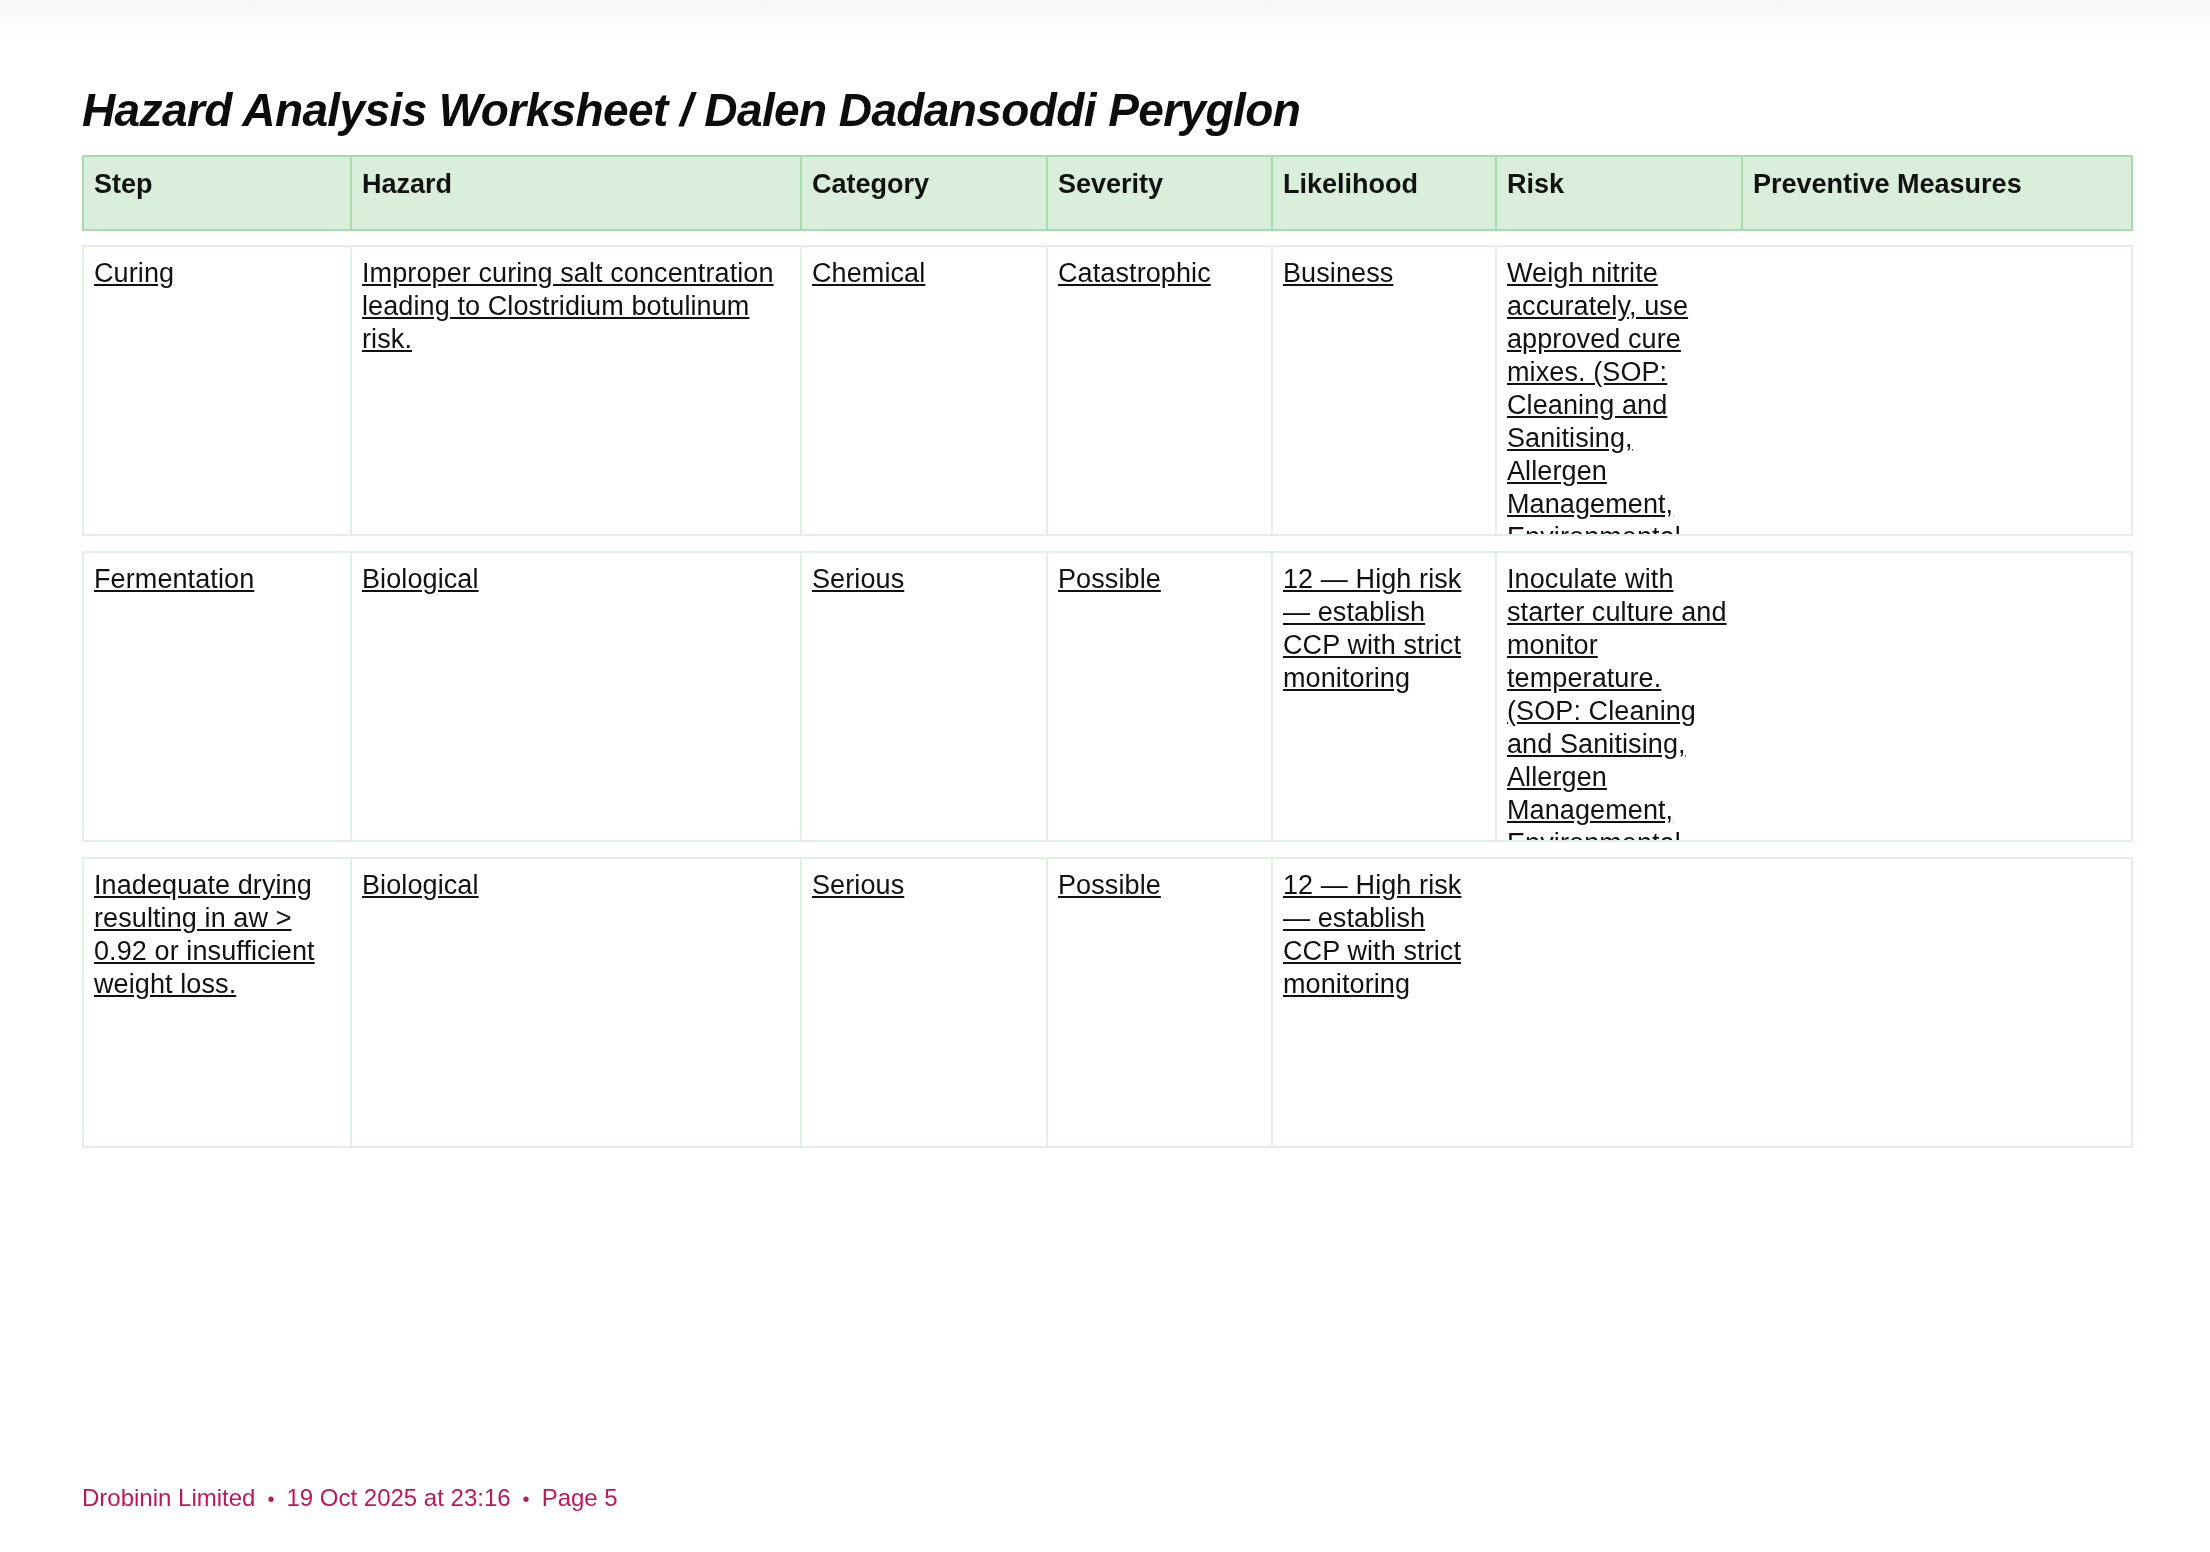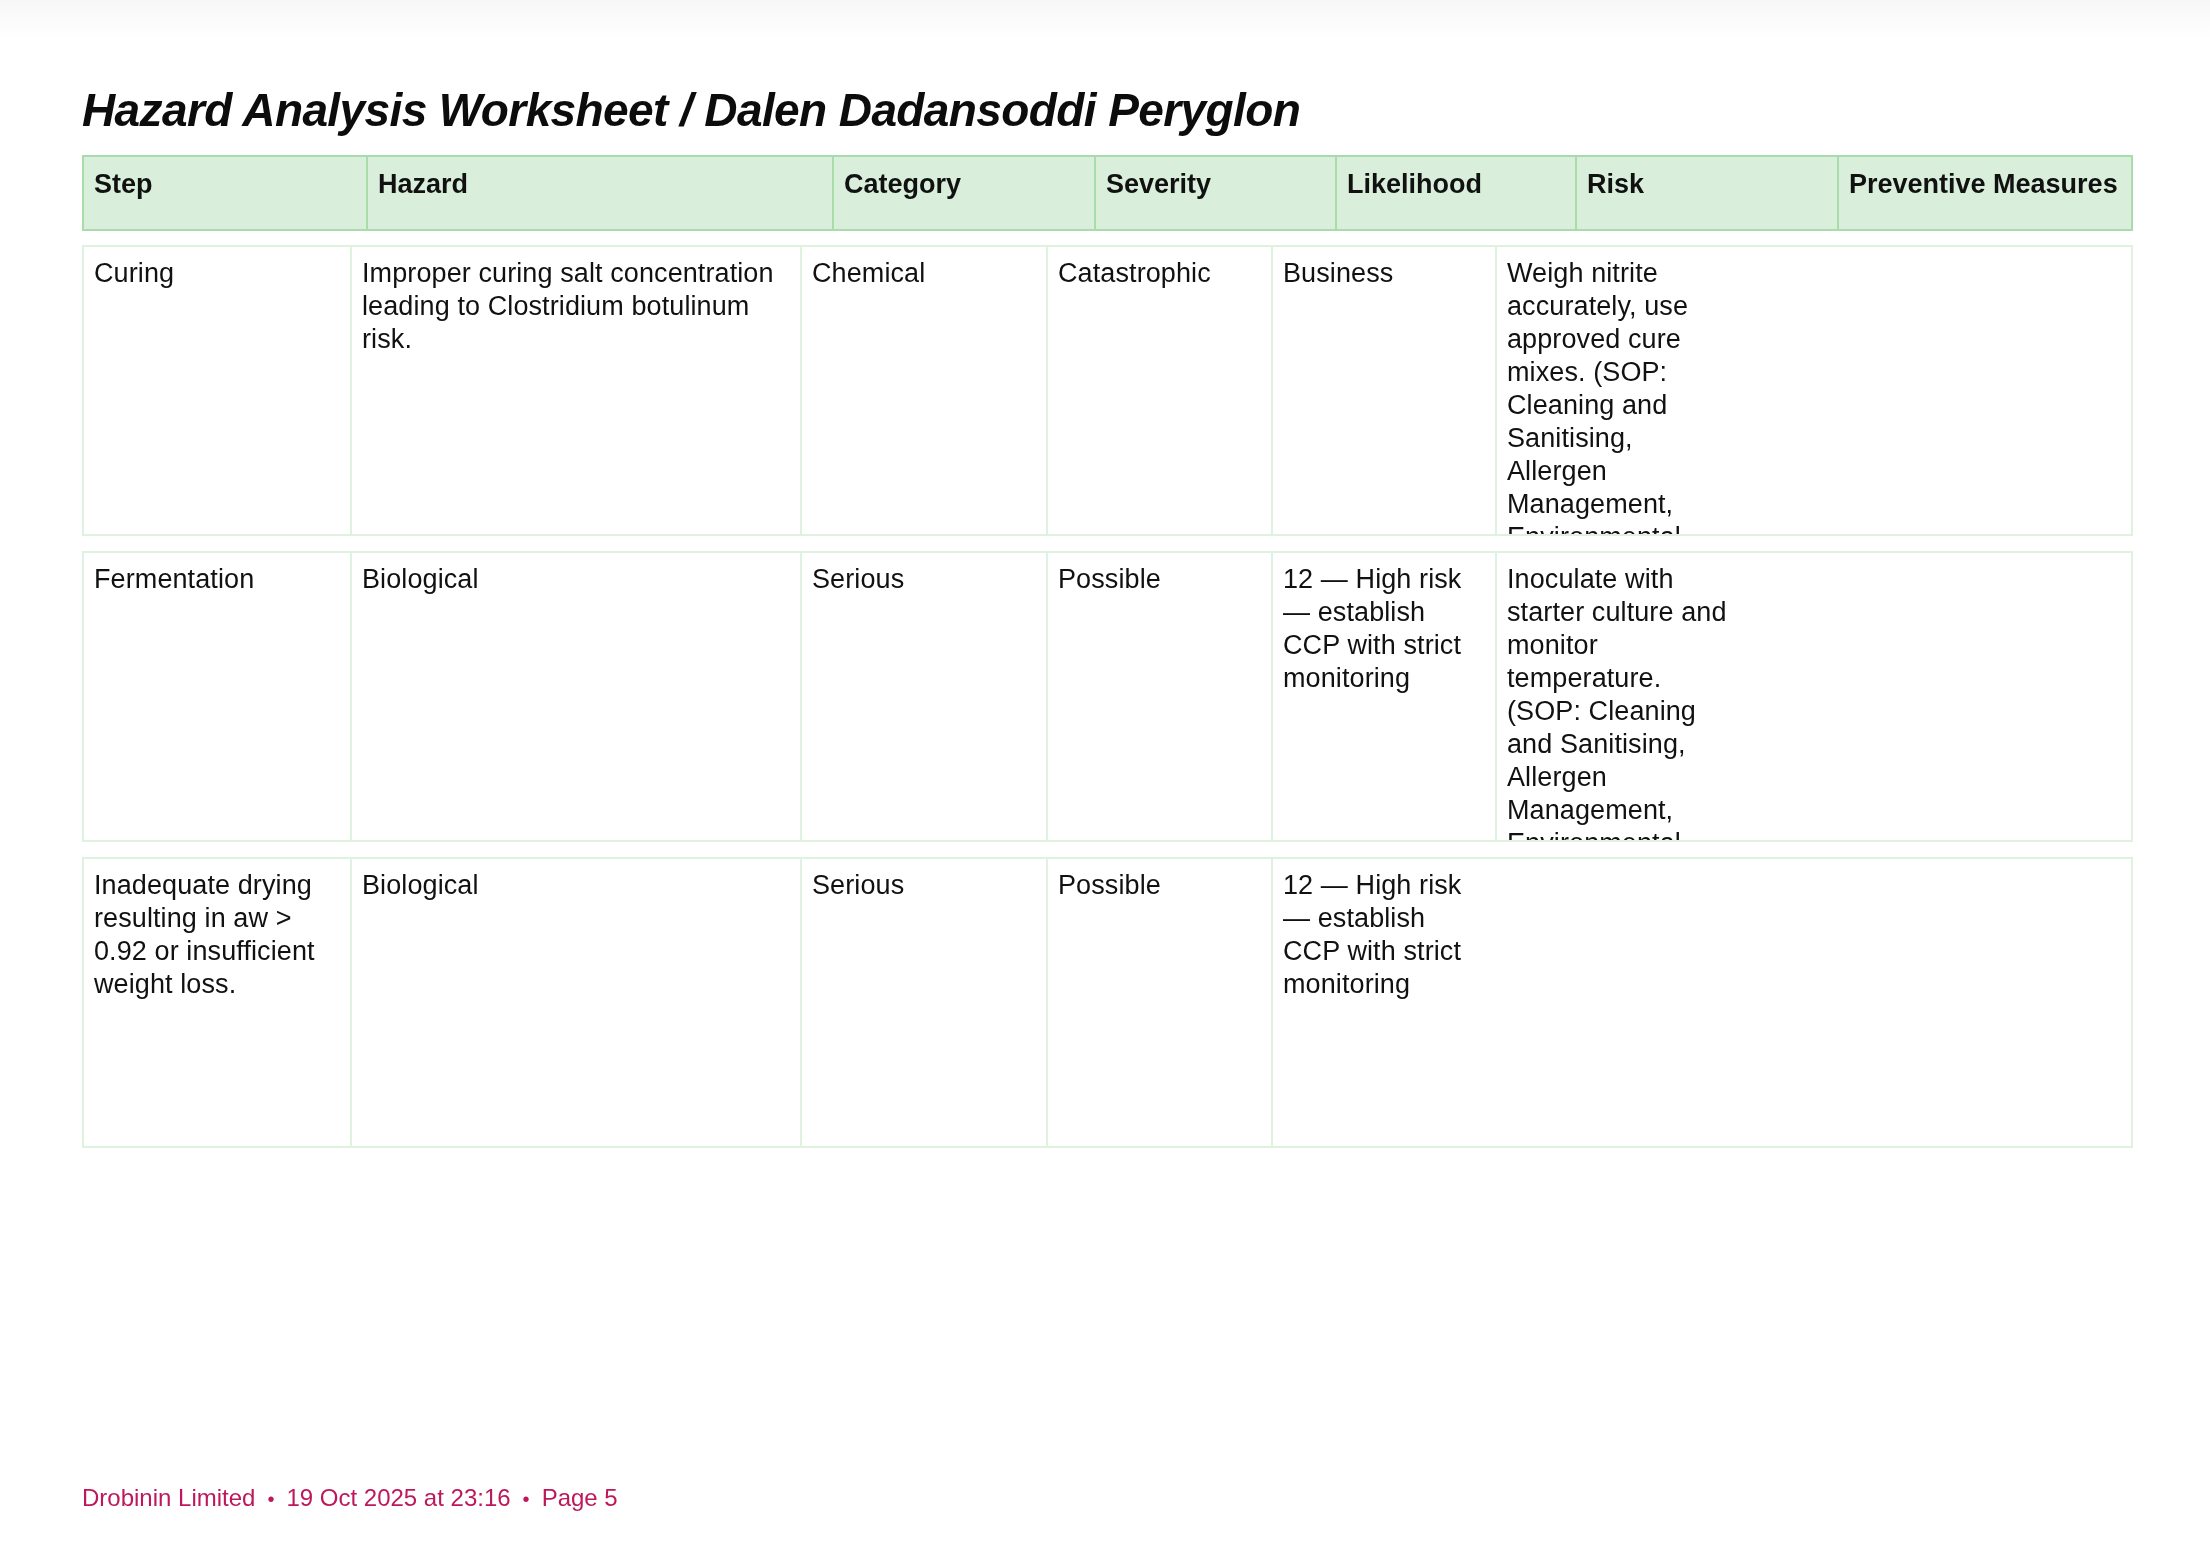--- a/index.html
+++ b/index.html
@@ -34,41 +34,41 @@
       width: 2051px;
       display: grid;
       grid-template-columns: 266px 450px 246px 225px 224px 246px 394px;
       box-sizing: border-box;
     }
     .header-row {
       top: 155px;
       height: 76px;
       background: #d9efdb;
       border: 2px solid #a9dcab;
-      gap: 16px;
     }
     .header-row .cell {
       border-left: 2px solid #a9dcab;
       font-weight: bold;
       font-size: 27px;
       line-height: 33px;
       padding: 11px 10px 0 10px;
     }
     .header-row .cell:first-child { border-left: none; }
     .body-row {
       height: 291px;
       border: 2px solid #dff1df;
       background: #ffffff;
     }
     .body-row .cell {
       border-left: 2px solid #dff1df;
       font-size: 27px;
       line-height: 33px;
       padding: 10px 10px 0 10px;
       letter-spacing: 0.1px;
+      text-decoration: underline;
     }
     .body-row .cell:first-child { border-left: none; }
     .cell {
       box-sizing: border-box;
       overflow: hidden;
     }
     .row-1 { top: 245px; }
     .row-2 { top: 551px; }
     .row-3 { top: 857px; }
     .footer {

